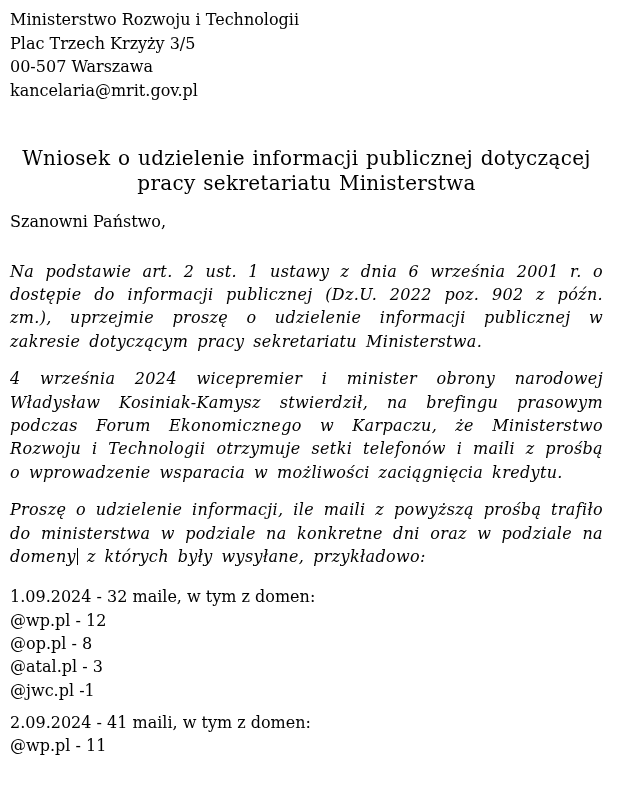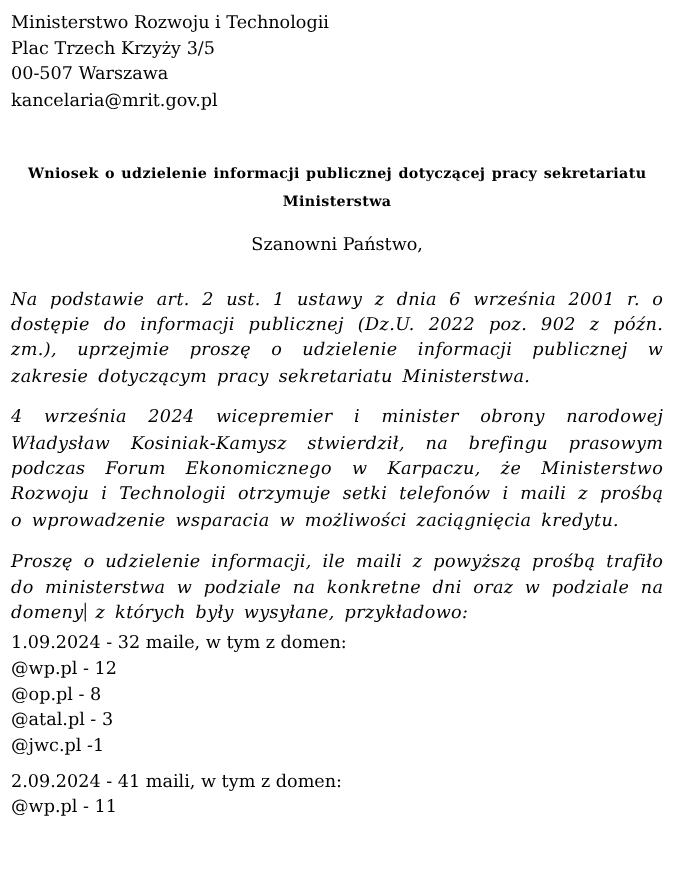--- a/index.html
+++ b/index.html
@@ -18,37 +18,37 @@
   .page {
     padding: 8px 22px 0 10px;
     box-sizing: border-box;
     width: 625px;
     height: 686px;
   }
   .sender { margin: 0 0 44px 0; }
   .sender p { margin: 0; line-height: 23.5px; }
   .doc-title {
     margin: 0 0 14px 0;
-    font-size: 13px;
-    font-weight: 700;
+    font-size: 20px;
+    font-weight: 400;
     text-align: center;
     line-height: 25px;
     letter-spacing: 0.3px;
     word-spacing: 1px;
   }
-  .salutation { margin: 0 0 26px 0; line-height: 23.5px; text-align: center; }
+  .salutation { margin: 0 0 26px 0; line-height: 23.5px; }
   .para {
     margin: 0 0 14px 0;
     line-height: 23.4px;
     text-align: justify;
     letter-spacing: 0.35px;
     word-spacing: 3.5px;
     font-style: italic;
   }
-  .para-last { margin-bottom: 4px; }
+  .para-last { margin-bottom: 17px; }
   .caret {
     display: inline-block;
     width: 1px;
     height: 17px;
     background: #000000;
     vertical-align: -3px;
     margin: 0 0 0 1px;
   }
   .example { margin: 0 0 6px 0; }
   .example p { margin: 0; line-height: 23.3px; }

